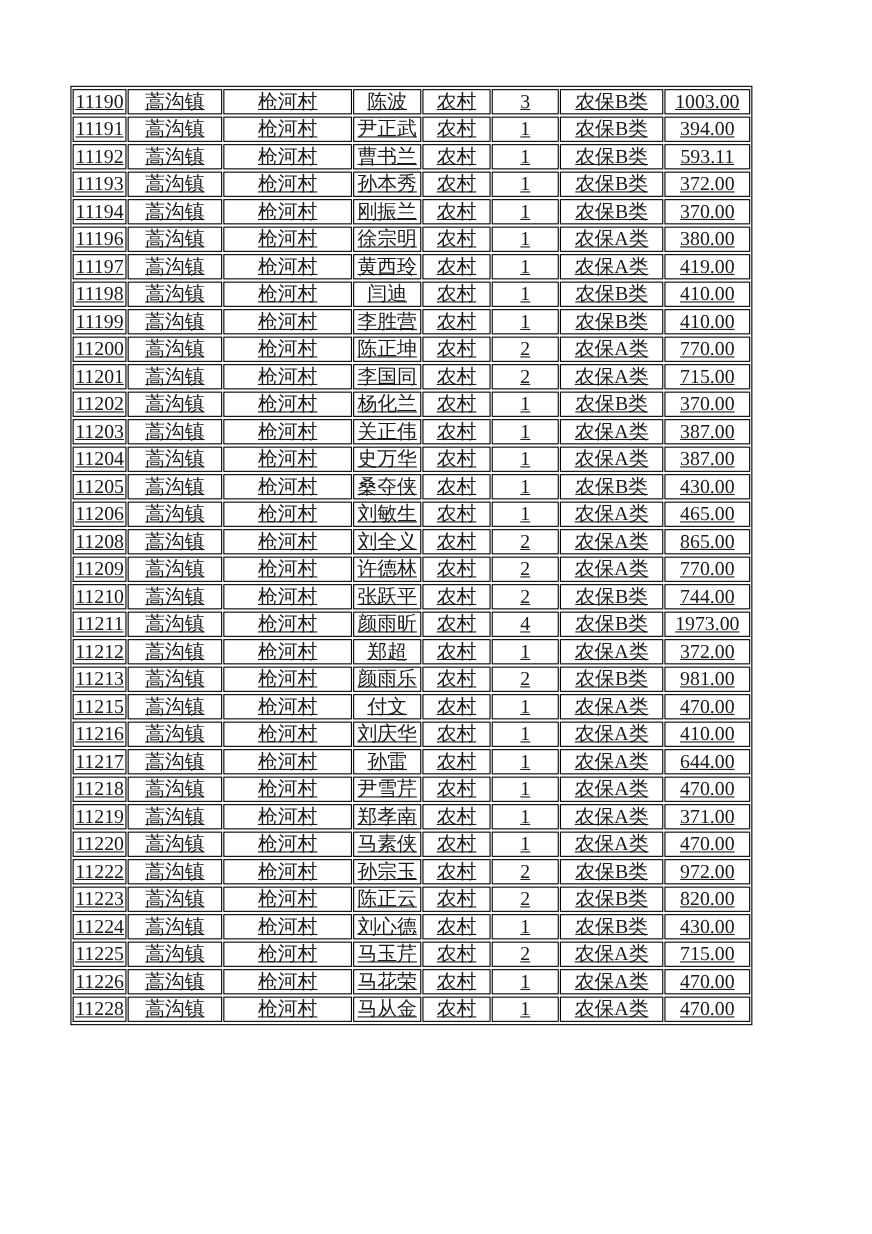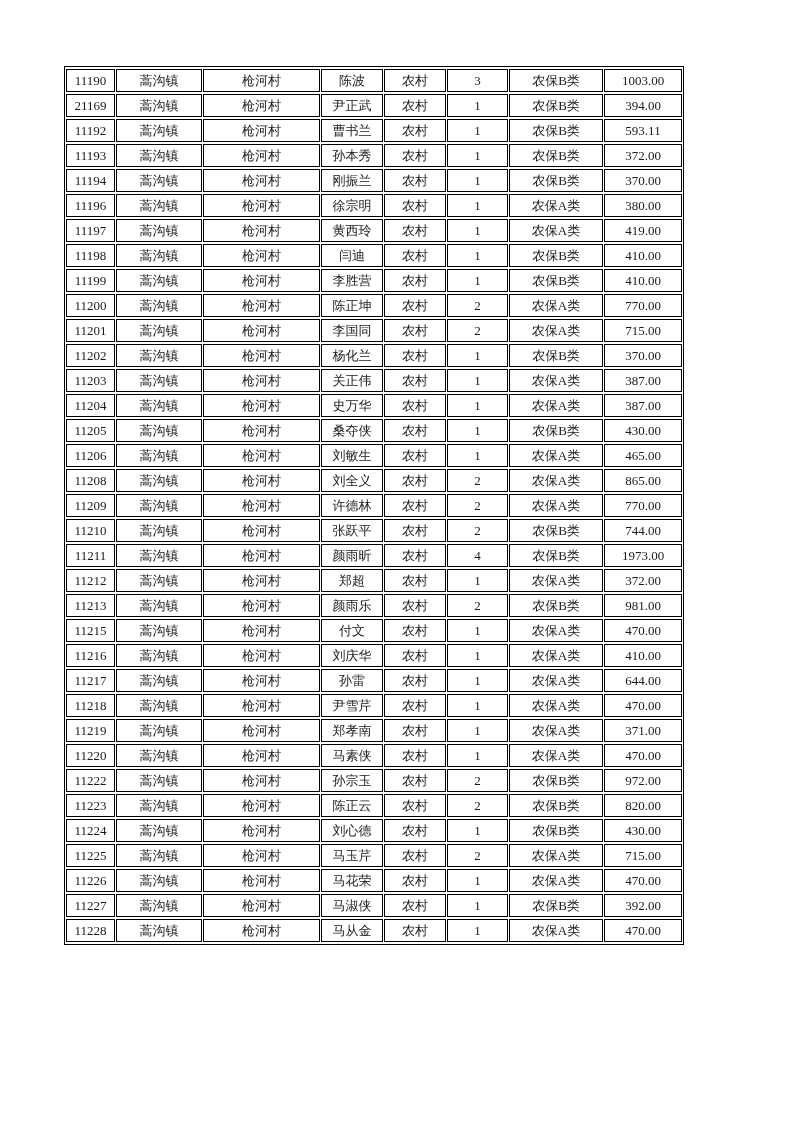--- a/index.html
+++ b/index.html
@@ -18,27 +18,28 @@
     position: absolute;
     left: 0; top: 0;
     width: 793px;
     height: 1122px;
     background: #ffffff;
     overflow: hidden;
   }
   table.records {
     position: absolute;
     left: 64px;
-    top: 66px;
+    top: 78px;
     table-layout: fixed;
     border-collapse: separate;
     border-spacing: 1px 2px;
     background: #ffffff;
     border: 1px solid #000000;
-    font-size: 13px;
+    font-size: 18px;
+    text-decoration: underline;
   }
   table.records td {
     box-sizing: border-box;
     border: 1px solid #000000;
     height: 21px;
     line-height: 21px;
     padding: 0;
     text-align: center;
     vertical-align: middle;
     white-space: nowrap;
@@ -74,21 +75,21 @@
           <td>11190</td>
           <td>蒿沟镇</td>
           <td>枪河村</td>
           <td>陈波</td>
           <td>农村</td>
           <td>3</td>
           <td>农保B类</td>
           <td>1003.00</td>
         </tr>
         <tr>
-          <td>21169</td>
+          <td>11191</td>
           <td>蒿沟镇</td>
           <td>枪河村</td>
           <td>尹正武</td>
           <td>农村</td>
           <td>1</td>
           <td>农保B类</td>
           <td>394.00</td>
         </tr>
         <tr>
           <td>11192</td>
@@ -392,30 +393,20 @@
         </tr>
         <tr>
           <td>11226</td>
           <td>蒿沟镇</td>
           <td>枪河村</td>
           <td>马花荣</td>
           <td>农村</td>
           <td>1</td>
           <td>农保A类</td>
           <td>470.00</td>
-        </tr>
-        <tr>
-          <td>11227</td>
-          <td>蒿沟镇</td>
-          <td>枪河村</td>
-          <td>马淑侠</td>
-          <td>农村</td>
-          <td>1</td>
-          <td>农保B类</td>
-          <td>392.00</td>
         </tr>
         <tr>
           <td>11228</td>
           <td>蒿沟镇</td>
           <td>枪河村</td>
           <td>马从金</td>
           <td>农村</td>
           <td>1</td>
           <td>农保A类</td>
           <td>470.00</td>

